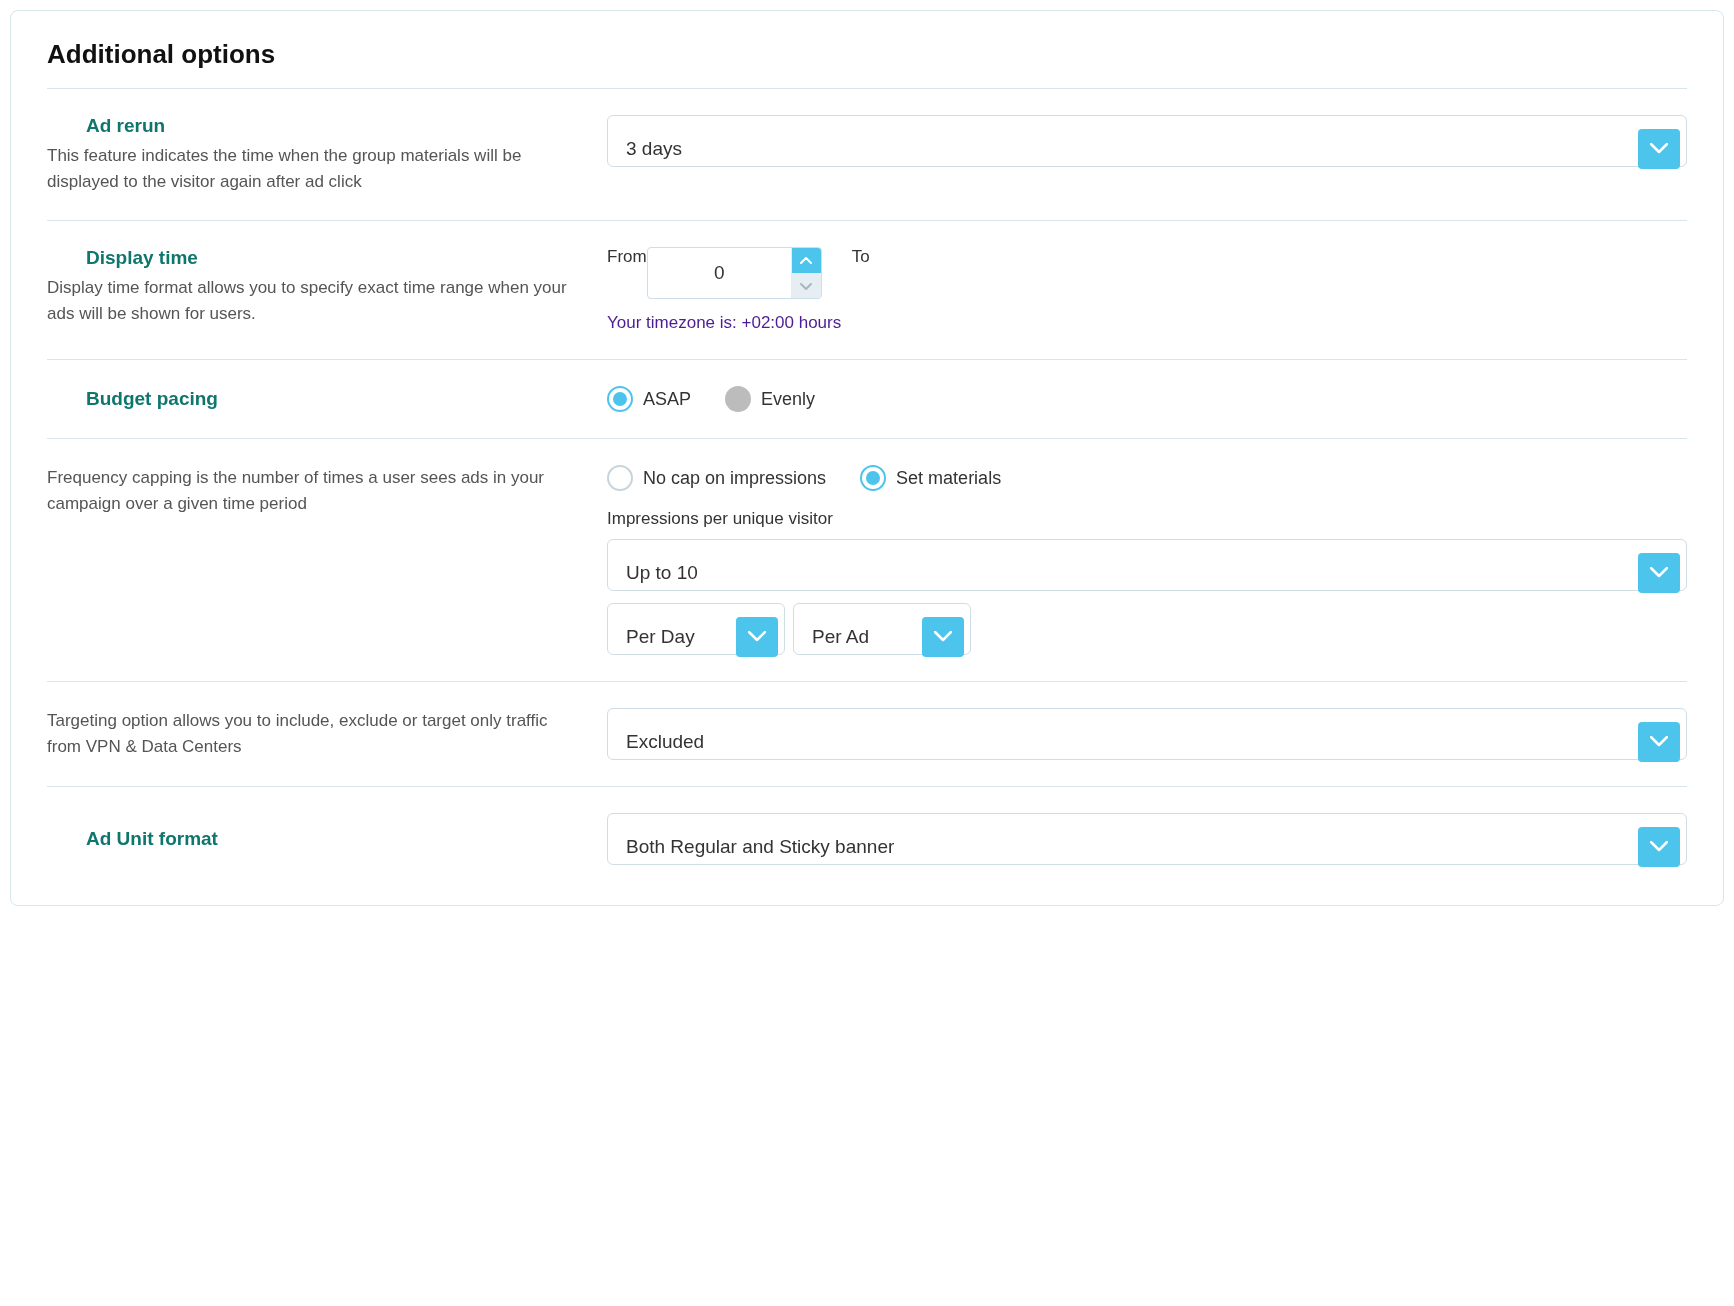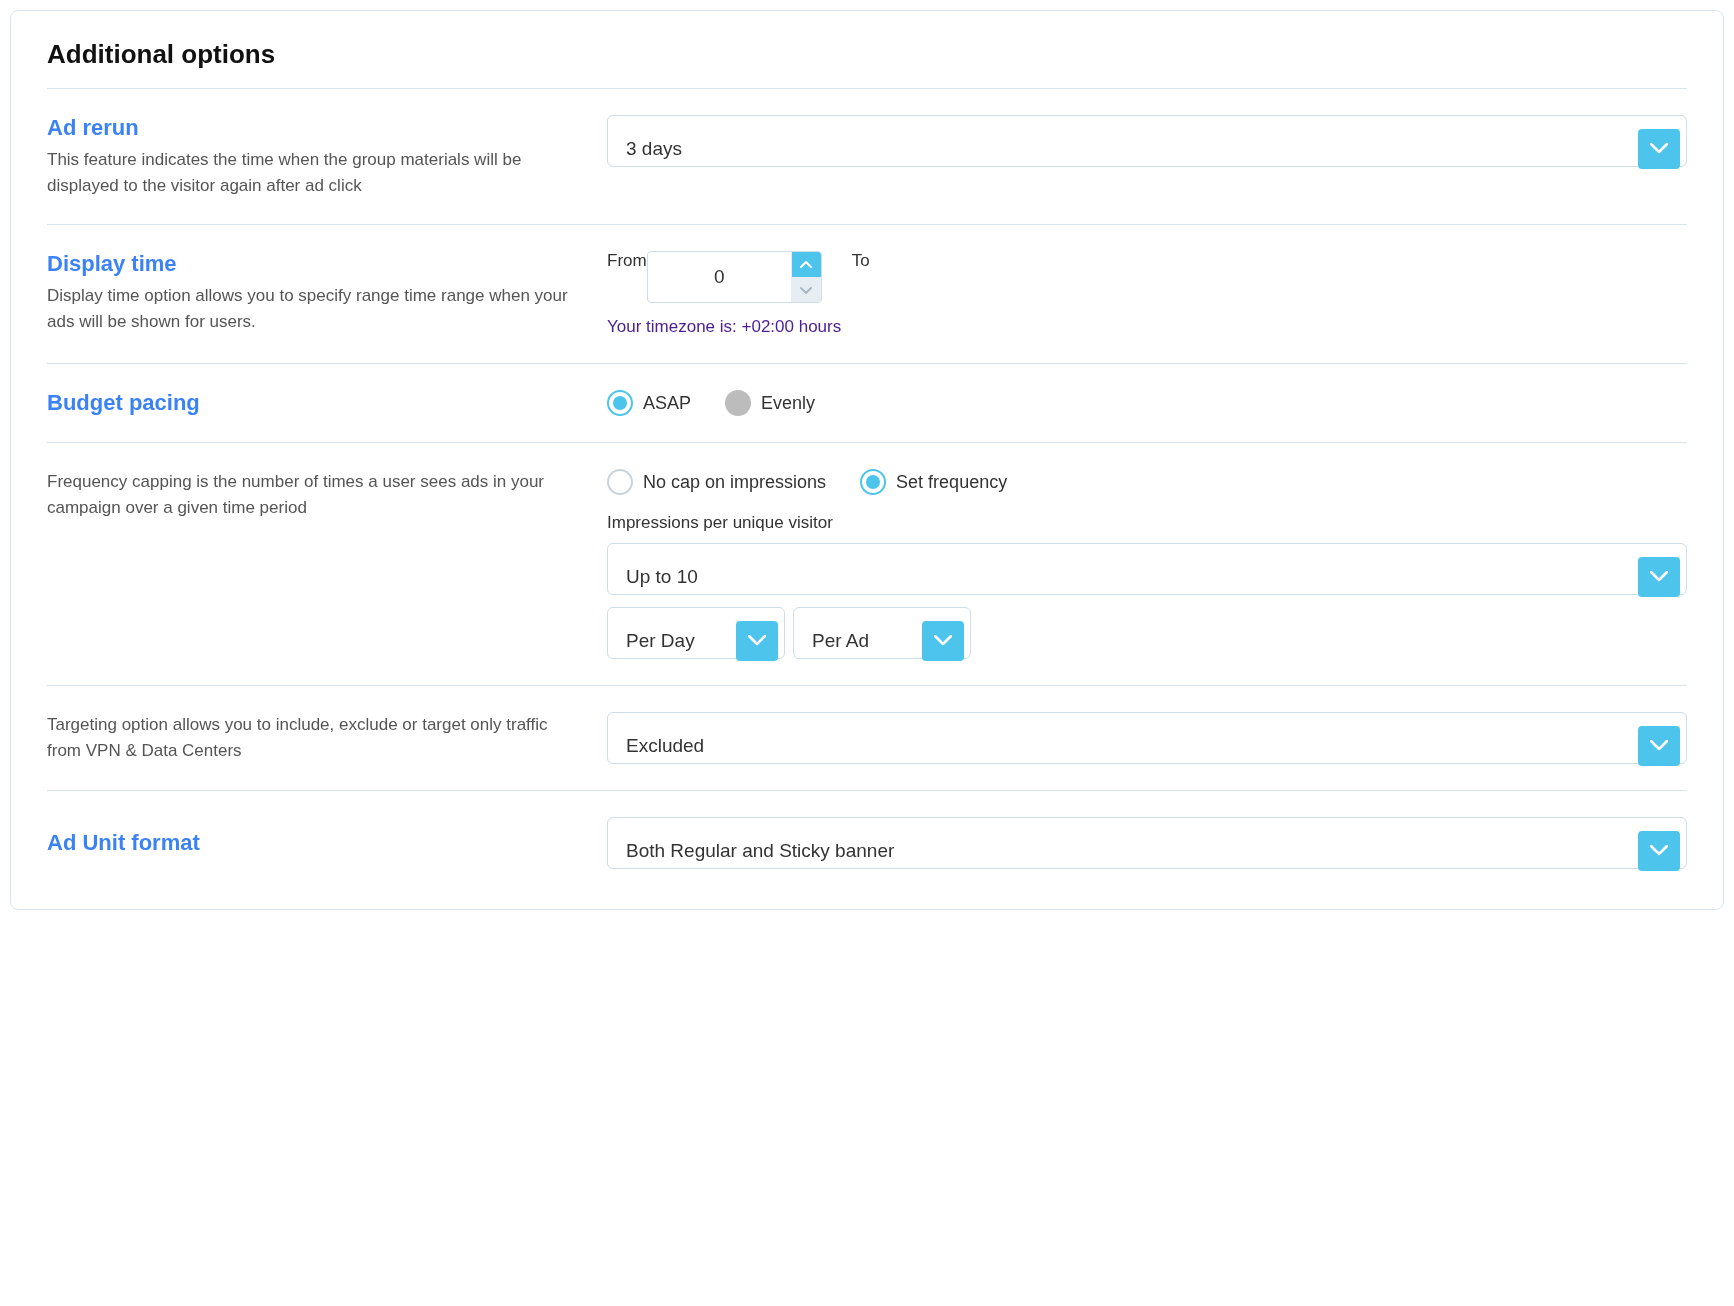--- a/index.html
+++ b/index.html
@@ -35,24 +35,25 @@
   }
   .left-col {
     width: 530px;
     flex-shrink: 0;
   }
   .right-col {
     flex: 1;
     min-width: 0;
   }
   .field-title {
-    font-size: 22px;
+    font-size: 19px;
     font-weight: 600;
-    color: #3b82f6;
+    color: #0f766e;
     margin-bottom: 6px;
+    margin-left: 39px;
   }
   .field-desc {
     font-size: 17px;
     color: #555;
     line-height: 1.5;
   }
   .select {
     display: flex;
     align-items: center;
     border: 1px solid #cfdde7;
@@ -227,21 +228,21 @@
             </svg>
         </span>
       </div>
     </div>
   </div>
   <hr class="divider">
 
   <div class="row">
     <div class="left-col">
       <div class="field-title">Display time</div>
-      <div class="field-desc">Display time option allows you to specify range time range when your ads will be shown for users.</div>
+      <div class="field-desc">Display time format allows you to specify exact time range when your ads will be shown for users.</div>
     </div>
     <div class="right-col">
       <div class="dt-wrapper">
         <div class="dt-group">
           <span class="dt-label">From</span>
           <div class="spinner">
             <span class="spinner-value">0</span>
             <div class="spinner-btns">
               <div class="spin-btn active">
                 <svg viewBox="0 0 12 8">
@@ -293,21 +294,21 @@
     <div class="right-col">
       <div class="radio-row">
         <div class="radio-item">
           <span class="radio-outer unselected-open"></span>
           <span class="radio-label">No cap on impressions</span>
         </div>
         <div class="radio-item">
           <span class="radio-outer selected">
               <span class="radio-inner"></span>
             </span>
-          <span class="radio-label">Set frequency</span>
+          <span class="radio-label">Set materials</span>
         </div>
       </div>
       <div class="sub-label">Impressions per unique visitor</div>
       <div class="select">
         <span class="select-text">Up to 10</span>
         <span class="select-caret">
           <svg viewBox="0 0 18 12">
               <path d="M1 1 L9 9 L17 1" stroke="#fff" stroke-width="2.5" fill="none" stroke-linecap="round" stroke-linejoin="round"></path>
             </svg>
         </span>

